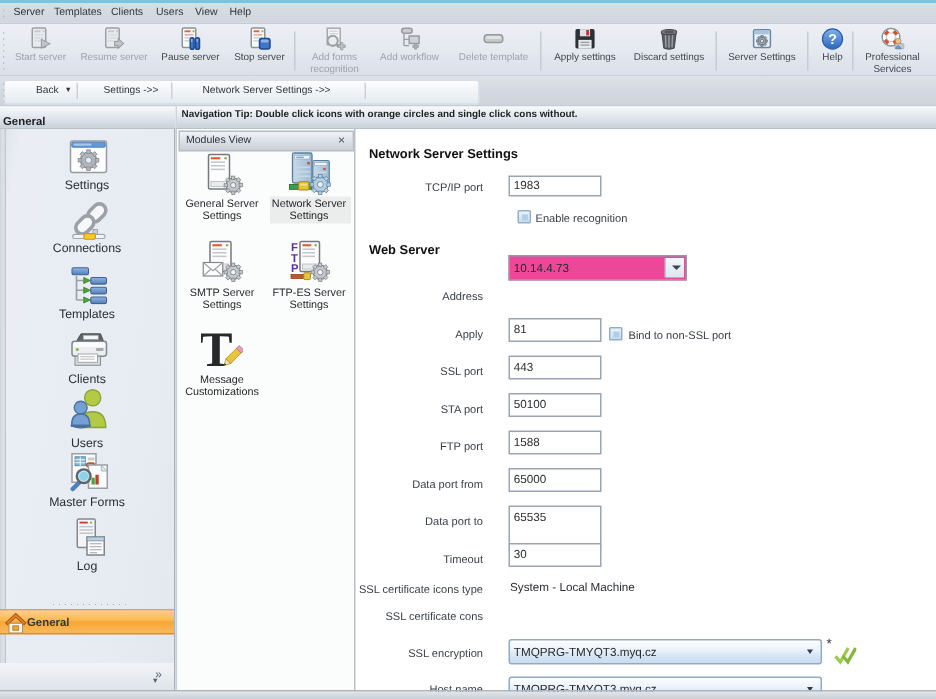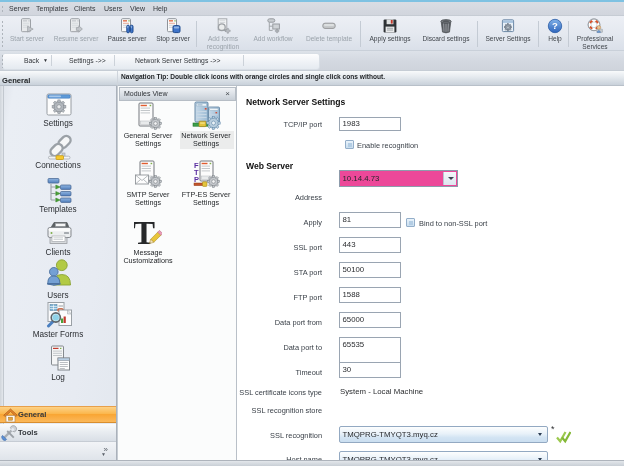--- a/index.html
+++ b/index.html
@@ -291,30 +291,20 @@
 <div class="sitem" style="top:287px">Log</div>
   <div id="navsplit"></div>
   <div id="navgen">
       <svg width="15" height="15" viewBox="0 0 15 15" style="position:absolute;left:3px;top:1px">
         <path d="M0.8 7.2 L7.5 1 L14.2 7.2 L13 8.5 L7.5 3.4 L2 8.5 z" fill="#e8872e" stroke="#a85812" stroke-width="0.7"></path>
         <rect x="3" y="7.5" width="9" height="6.5" fill="#fdf8f2" stroke="#b98a52" stroke-width="0.7"></rect>
         <rect x="5.5" y="9.2" width="4" height="3" fill="#e8a23d" stroke="#a87820" stroke-width="0.5"></rect>
       </svg>
       <span style="position:absolute;left:18px">General</span>
     </div>
-  <div id="navtools">
-      <svg width="16" height="16" viewBox="0 0 16 16" style="position:absolute;left:1px;top:1px">
-        <path d="M2.6 13.4 L10.6 5.4" stroke="#aab0b6" stroke-width="2.2"></path>
-        <path d="M9.4 2.6 a3.2 3.2 0 1 1 4.2 4.2 l-2.2 -0.8 -1.2 -2.2 z" fill="#cdd1d6" stroke="#8f9499" stroke-width="0.7"></path>
-        <circle cx="11.6" cy="4.6" r="1.5" fill="#e7ebf2"></circle>
-        <path d="M12.8 12.6 L6.2 6" stroke="#9ba1a7" stroke-width="1.8"></path>
-        <path d="M1.6 10.4 l4 4 -1.2 1 q-3 0.4 -3.8 -3.6 z" fill="#5b8fd4" stroke="#3c6aa8" stroke-width="0.6"></path>
-      </svg>
-      <span style="position:absolute;left:18px">Tools</span>
-    </div>
   <div id="navrest">
       <span style="position:absolute;right:8px;top:3px;font-size:8px;color:#5a6069">»</span>
       <span style="position:absolute;right:10px;top:9px;font-size:5px;color:#5a6069">▼</span>
     </div>
 </div>
 <div class="abs" id="modpanel">
   <div id="modhdr">Modules View<span style="position:absolute;right:5px;top:0;font-size:8px;color:#4a4f55">×</span></div>
   <div class="mico" style="left:1px;top:16px"><svg width="28" height="28" viewBox="0 0 28 28">
         <rect x="5" y="1" width="14" height="23" rx="1" fill="#fcfcfc" stroke="#74797e"></rect>
         <rect x="6.6" y="2.8" width="6.3" height="1.4" fill="#e05c30"></rect>
@@ -451,22 +441,22 @@
   <div class="flabel" style="top:207px">FTP port</div>
   <div class="tbox" style="top:201px;height:16px;line-height:14px">1588</div>
   <div class="flabel" style="top:232px">Data port from</div>
   <div class="tbox" style="top:226px;height:16px;line-height:14px">65000</div>
   <div class="flabel" style="top:257px">Data port to</div>
   <div class="tbox" style="top:251px;height:30px;line-height:14px">65535</div>
   <div class="flabel" style="top:282px">Timeout</div>
   <div class="tbox" style="top:276px;height:16px;line-height:14px">30</div>
   <div class="flabel" style="top:302px">SSL certificate icons type</div>
   <div class="fval" style="left:102px;top:301px">System - Local Machine</div>
-  <div class="flabel" style="top:320px">SSL recognition store</div>
-  <div class="flabel" style="top:345px">SSL recognition</div>
+  <div class="flabel" style="top:320px">SSL certificate cons</div>
+  <div class="flabel" style="top:345px">SSL encryption</div>
   <div class="combo" style="top:340px;width:209px;height:17px;line-height:15px">TMQPRG-TMYQT3.myq.cz<span class="arr"></span></div>
   <div class="fval" style="left:313px;top:338px;font-size:9px">*</div>
   <svg width="16" height="14" viewBox="0 0 16 14" style="position:absolute;left:317px;top:344px">
       <path d="M2 7.5 l3.2 3.8 L10.5 2" stroke="#9cc94e" stroke-width="2.2" fill="none"></path>
       <path d="M7 7.5 l3.2 3.8 L15.5 2" stroke="#84b838" stroke-width="2.2" fill="none"></path>
     </svg>
   <div class="flabel" style="top:369px">Host name</div>
   <div class="combo" style="top:365px;width:209px;height:17px;line-height:15px">TMQPRG-TMYQT3.myq.cz<span class="arr"></span></div>
 </div>
 <div class="abs" id="bottomstrip"></div>

